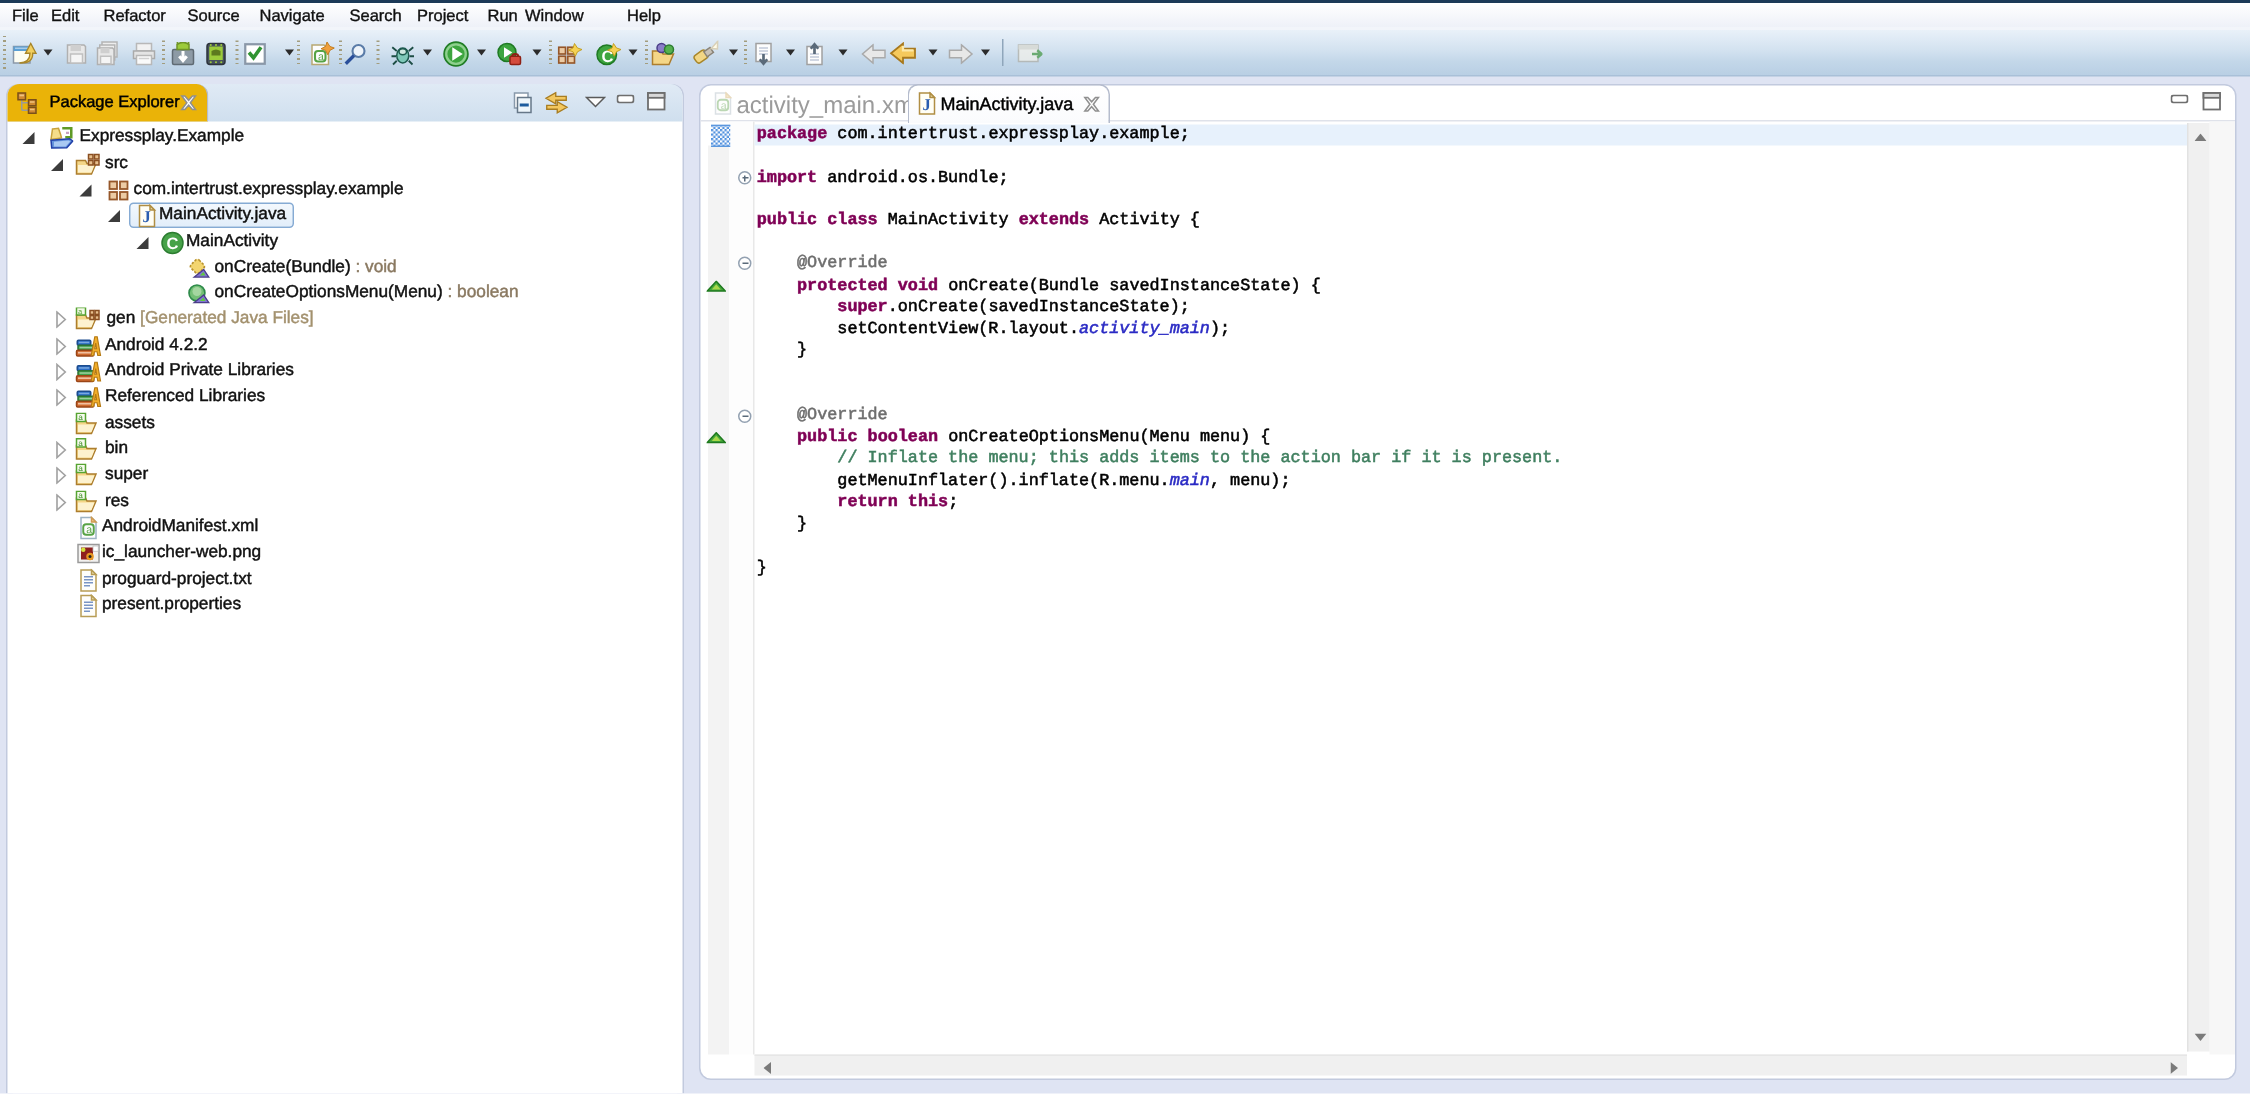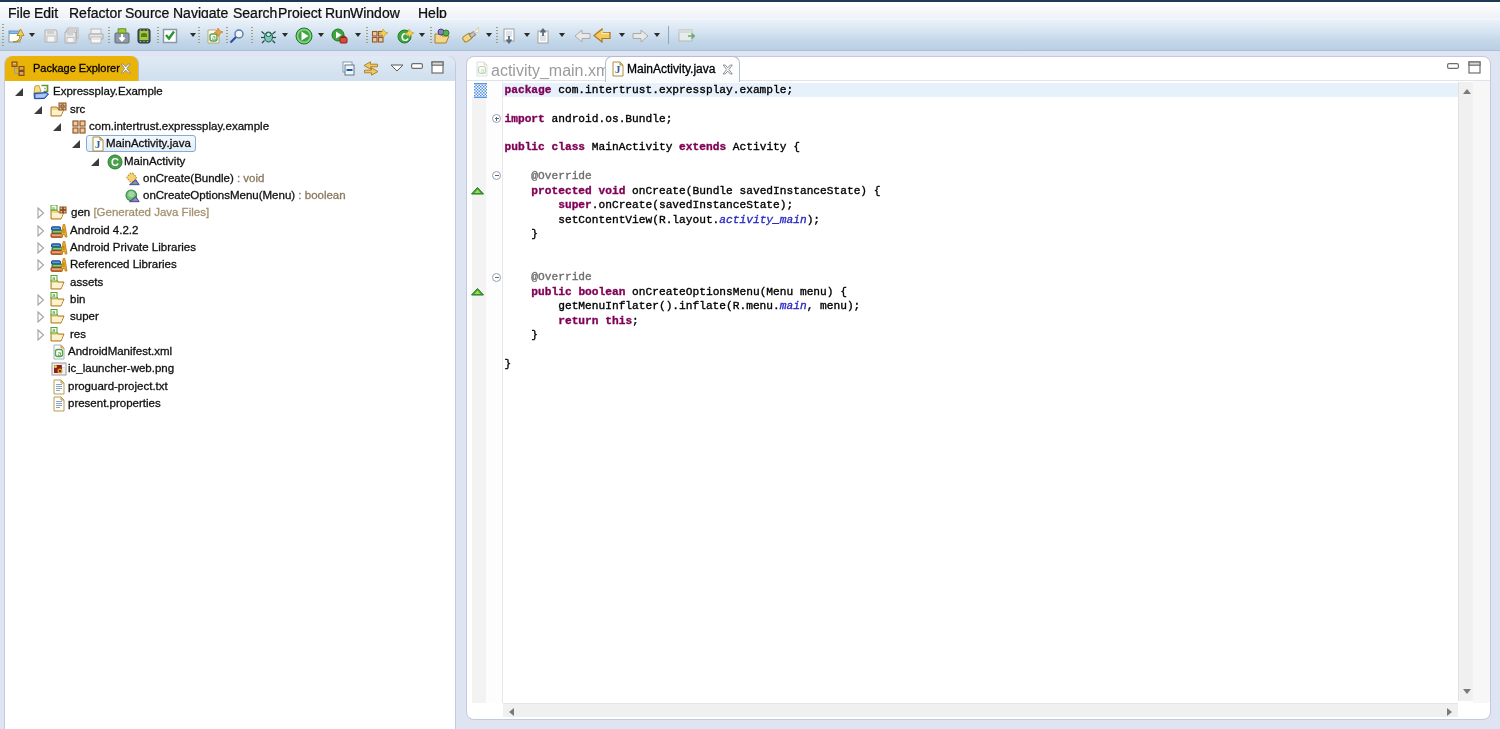--- a/index.html
+++ b/index.html
@@ -2,21 +2,21 @@
 <html><head>
 <meta charset="utf-8">
 <style>
 html,body{margin:0;padding:0;}
 body{width:1500px;height:729px;overflow:hidden;position:relative;background:#dfe4f3;
   font-family:"Liberation Sans",sans-serif;-webkit-font-smoothing:antialiased;}
 .abs{position:absolute;}
 
 #topline{left:0;top:0;width:1500px;height:2px;background:#1c3a58;}
 #menubar{left:0;top:2px;width:1500px;height:16px;background:linear-gradient(#ffffff,#eef1f8);}
-#menubar span{position:absolute;top:3px;font-size:14px;color:#101010;-webkit-text-stroke:0.25px;}
+#menubar span{position:absolute;top:3px;font-size:11px;color:#101010;-webkit-text-stroke:0.25px;}
 #mbgap{left:0;top:18px;width:1500px;height:2px;background:#f2f5fa;}
 #toolbar{left:0;top:20px;width:1500px;height:30px;
   background:linear-gradient(#e9f1f9 0%,#d3e2f0 45%,#c3d7e9 70%,#b9cfe4 100%);
   border-bottom:1px solid #a9c0d8;}
 
 .tbsep{position:absolute;top:27px;width:2px;height:16px;
   background-image:repeating-linear-gradient(#a39d7e 0 1px,transparent 1px 3px);width:1.5px;}
 .tbdd{position:absolute;top:33px;width:0;height:0;border-left:3.5px solid transparent;border-right:3.5px solid transparent;border-top:4px solid #2b2b2b;}
 .tbvline{position:absolute;top:26px;width:1px;height:18px;background:#8fa6bb;}
 
@@ -593,20 +593,21 @@
 
     <span class="an">@Override</span>
     <span class="kw">protected</span> <span class="kw">void</span> onCreate(Bundle savedInstanceState) {
         <span class="kw">super</span>.onCreate(savedInstanceState);
         setContentView(R.layout.<span class="sf">activity_main</span>);
     }
 
 
     <span class="an">@Override</span>
     <span class="kw">public</span> <span class="kw">boolean</span> onCreateOptionsMenu(Menu menu) {
+        <span class="cm">// Inflate the menu; this adds items to the action bar if it is present.</span>
         getMenuInflater().inflate(R.menu.<span class="sf">main</span>, menu);
         <span class="kw">return</span> <span class="kw">this</span>;
     }
 
 }</div>
 
 <div class="abs" id="ovruler"></div>
 <div class="abs" id="vsb">
   <svg class="abs" style="left:3.5px;top:7px" width="8" height="5">
       <polygon points="4,0 8,5 0,5" fill="#7a7a7a"></polygon>

